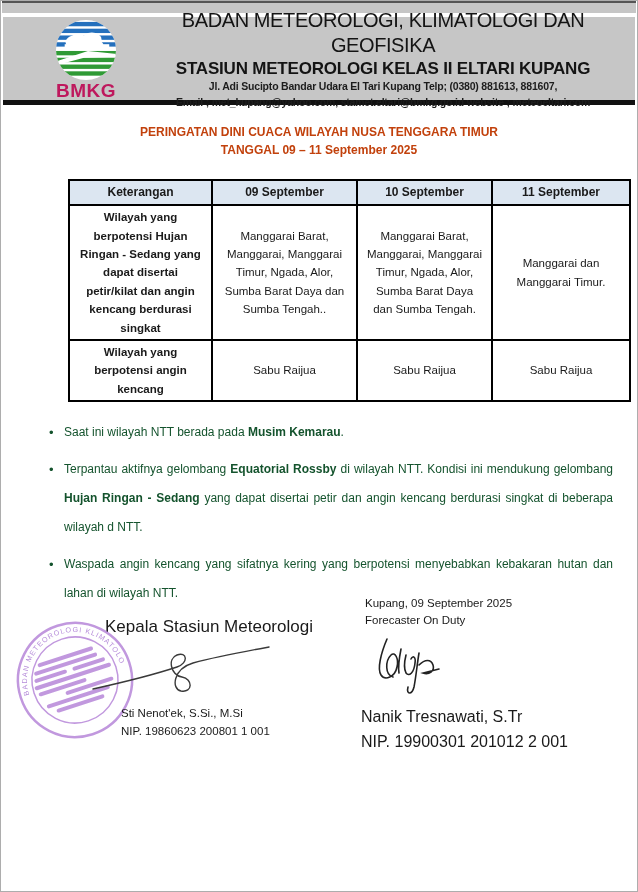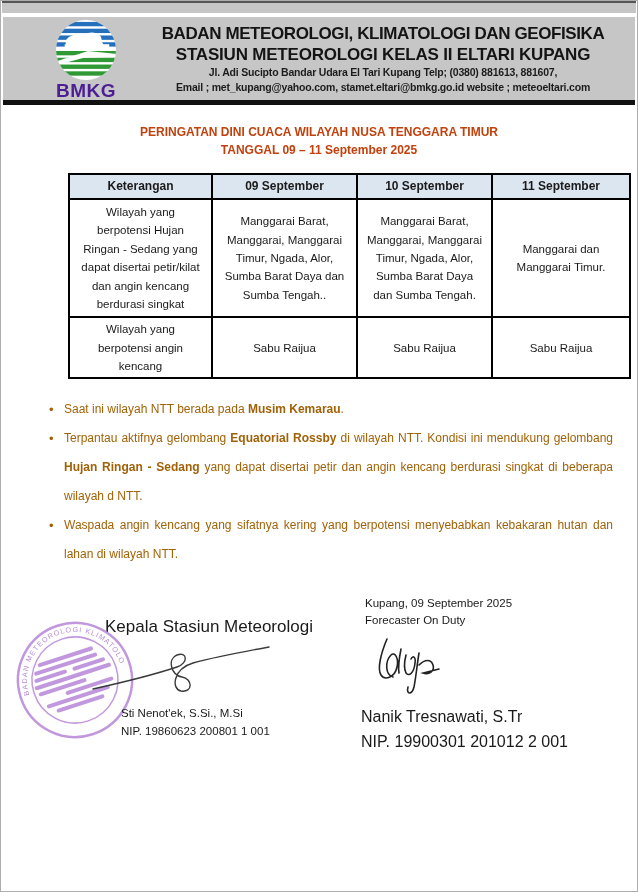--- a/index.html
+++ b/index.html
@@ -23,61 +23,62 @@
   .letterhead {
     margin: 4px 2px 0 2px;
     background: #c6c6c6;
     border-bottom: 5px solid #111;
     padding: 5px 14px 4px 40px;
     display: flex; align-items: center; gap: 16px;
     height: 88px;
   }
   .logo-block { width: 86px; text-align: center; flex: 0 0 auto; }
   .logo-circle { width: 62px; height: 62px; display: block; margin: 0 auto; }
-  .logo-text { font-weight: bold; font-size: 19px; letter-spacing: 0.5px; color: #4c1d95; line-height: 1; }
+  .logo-text { font-weight: bold; font-size: 19px; letter-spacing: 0.5px; color: #be185d; line-height: 1; }
   .lh-text { flex: 1; text-align: center; }
-  .lh-org1 { font-weight: bold; font-size: 17px; letter-spacing: -0.4px; line-height: 1.25; color: #141414; }
+  .lh-org1 { font-weight: normal; font-size: 20px; letter-spacing: -0.4px; line-height: 1.25; color: #141414; }
   .lh-org2 { font-weight: bold; font-size: 17px; letter-spacing: -0.2px; line-height: 1.25; color: #141414; }
   .lh-addr, .lh-mail { font-weight: bold; font-size: 10.5px; letter-spacing: -0.2px; line-height: 1.45; color: #1c1c1c; }
 
   
   .doc-title { margin-top: 18px; text-align: center; }
   .doc-title div { font-weight: bold; font-size: 12px; line-height: 1.5; color: #c2410c; }
 
   
   .warn-table {
-    margin: 14px 0 0 67px;
+    margin: 20px 0 0 67px;
     border-collapse: collapse;
     width: 561px;
     table-layout: fixed;
     border-radius: 21px;
   }
   .warn-table th, .warn-table td {
     border: 2px solid #000;
     text-align: center; vertical-align: middle;
     font-size: 11.5px; line-height: 1.6;
     padding: 2px 8px;
   }
   .warn-table th { background: #dce6f1; font-weight: bold; height: 23px; font-size: 12px; }
-  .warn-table td.rowlabel { font-weight: normal; }
+  .warn-table td.rowlabel { font-weight: bold; }
   .warn-table tr.row-rain td { height: 118px; }
   .warn-table tr.row-wind td { height: 54px; }
   .col-keterangan { width: 143px; }
   .col-d09 { width: 145px; }
   .col-d10 { width: 135px; }
   .col-d11 { width: 138px; }
 
   
   .bullets { margin: 16px 24px 0 48px; list-style: none; }
   .bullets li {
     position: relative;
     padding-left: 15px;
     font-size: 12px; line-height: 29px;
     text-align: justify;
-    color: #a16207;
+    color: #14532d;
+    margin-top: 8px;
   }
   .bullets li::before {
     content: "•";
     position: absolute; left: 0; top: 0;
     font-size: 13px;
   }
   .bullets .b { font-weight: bold; }
 
   
   .contact-note {

